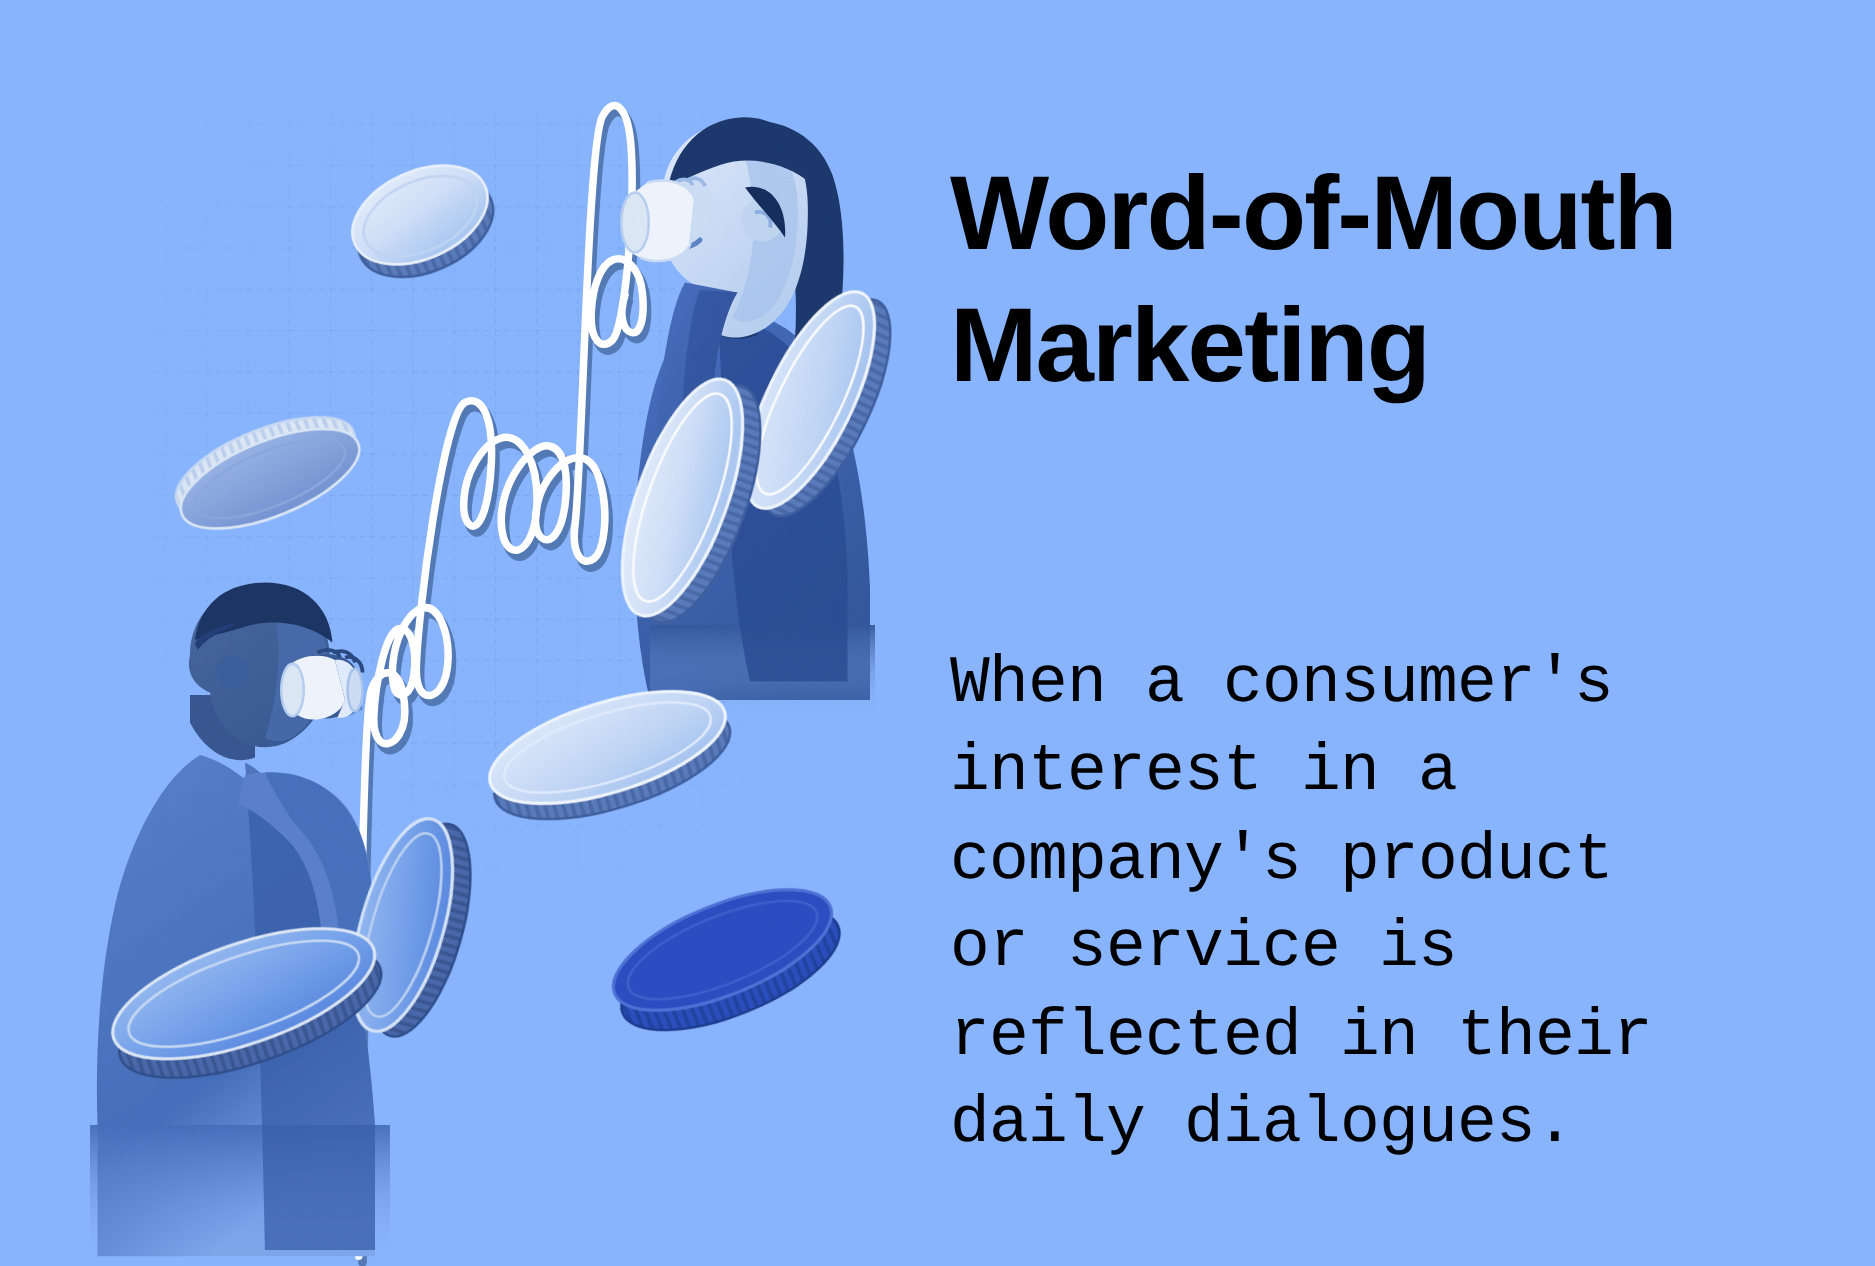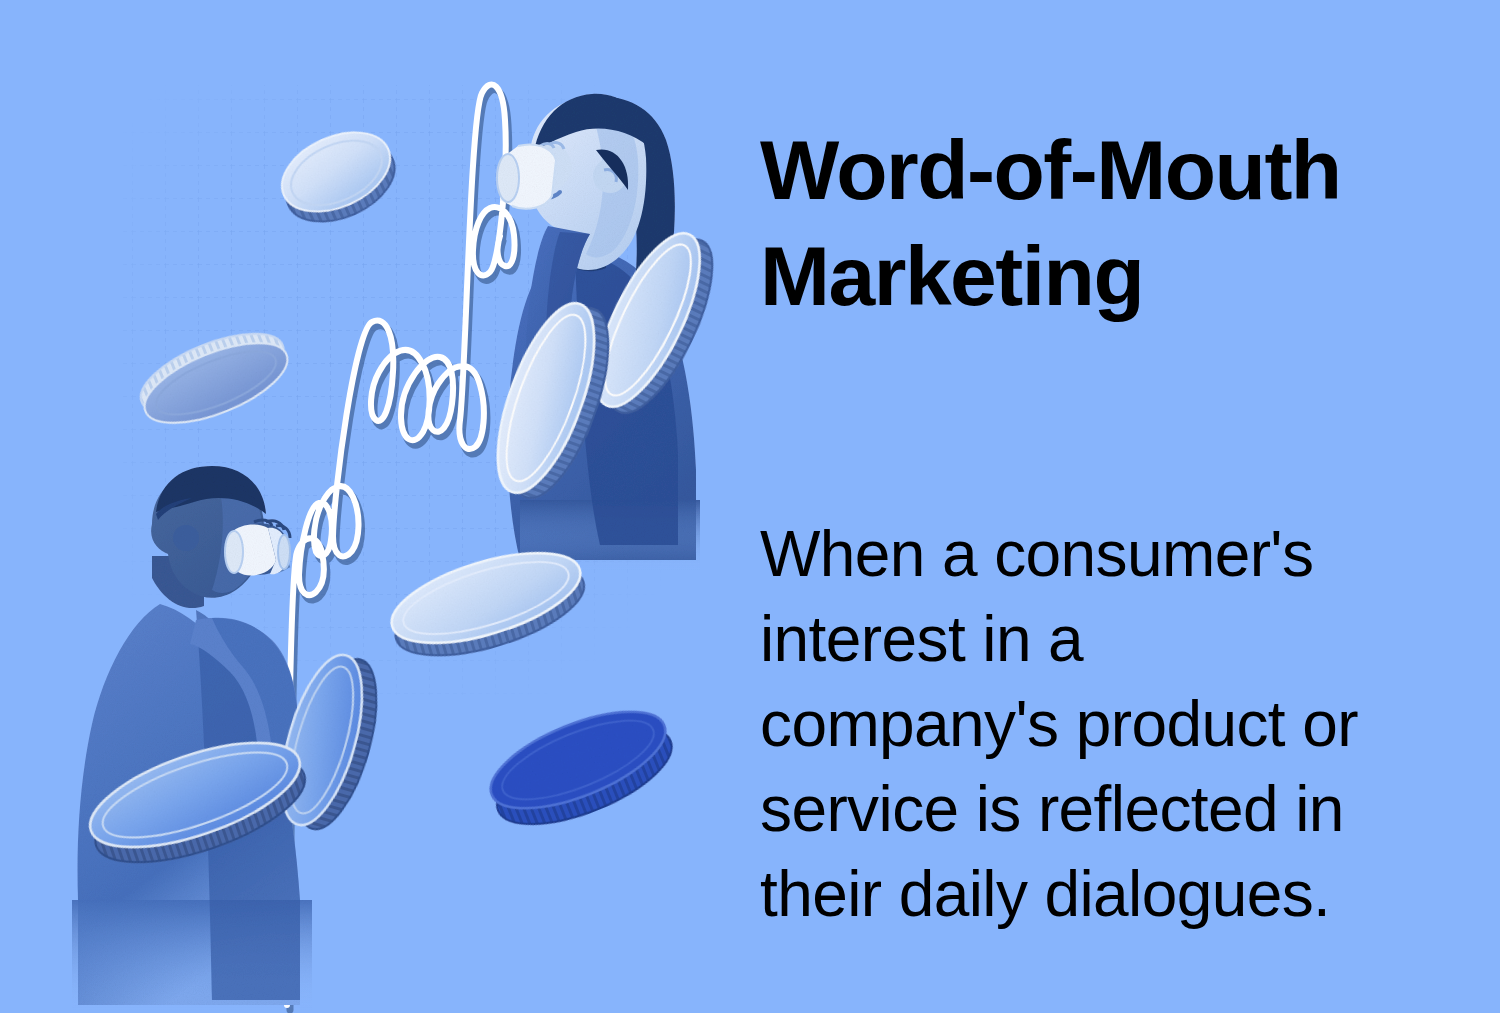--- a/index.html
+++ b/index.html
@@ -23,24 +23,25 @@
   }
   #title{
     position:absolute;left:0;top:118px;width:660px;
     font-size:84px;line-height:1.26;
     font-weight:bold;color:#000000;
     letter-spacing:-1.5px;
     margin:0;
   }
   #body-copy{
     position:absolute;left:0;top:512px;width:600px;
-    font-size:64px;line-height:1.33;
+    font-size:53px;line-height:1.33;
     font-weight:normal;color:#000000;
     letter-spacing:-0.6px;
     margin:0;
+    font-family:Liberation Mono, monospace;
   }
 </style>
 </head>
 <body>
 
 <div id="stage">
 
   <div id="illustration">
     <svg viewBox="0 0 740 1013" xmlns="http://www.w3.org/2000/svg" aria-hidden="true">
       <defs>

